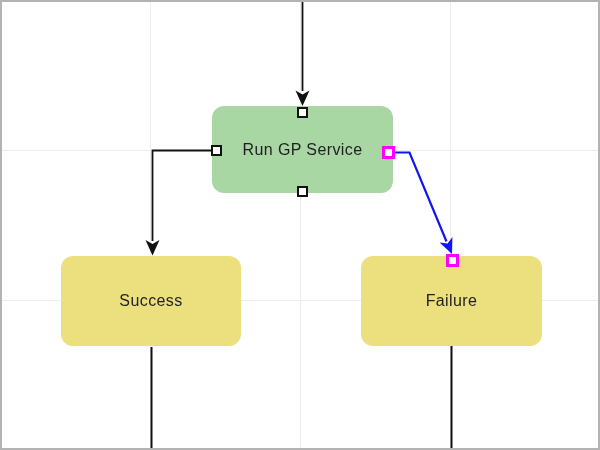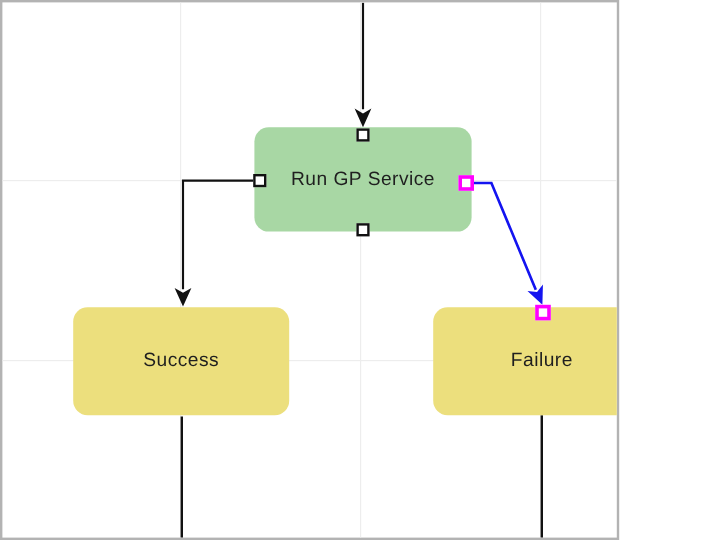--- a/index.html
+++ b/index.html
@@ -2,21 +2,21 @@
 <html><head>
 <meta charset="utf-8">
 <style>
   html, body {
     margin: 0;
     padding: 0;
     font-family: "Liberation Sans", sans-serif;
   }
   .canvas {
     position: relative;
-    width: 516px;
+    width: 600px;
     height: 450px;
     box-sizing: border-box;
     border: 2px solid #1d4ed8;
     background: #ffffff;
     overflow: hidden;
   }
   .gridline { position: absolute; }
   .gridline.v { top: 0; bottom: 0; width: 1px; }
   .gridline.h { left: 0; right: 0; height: 1px; }
   .gv1 { left: 148px; }

